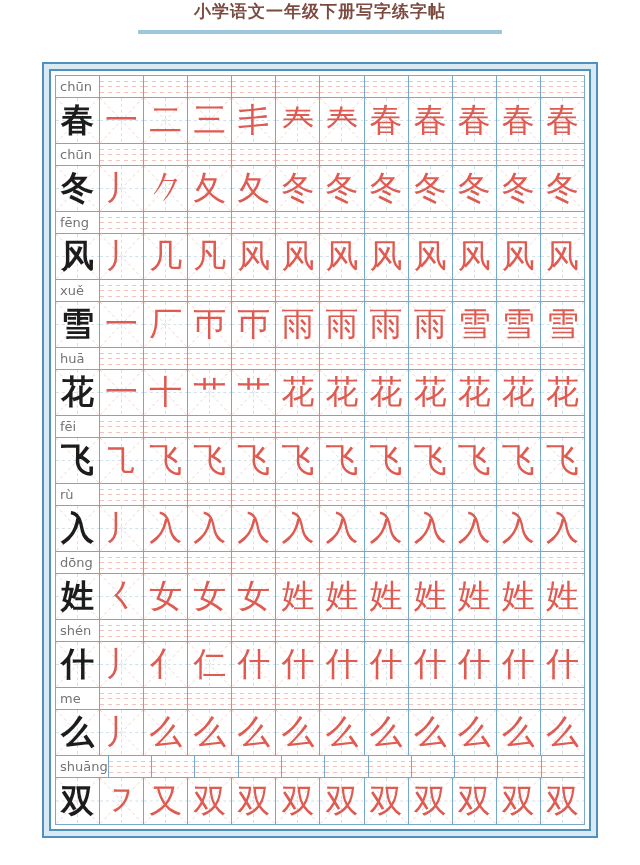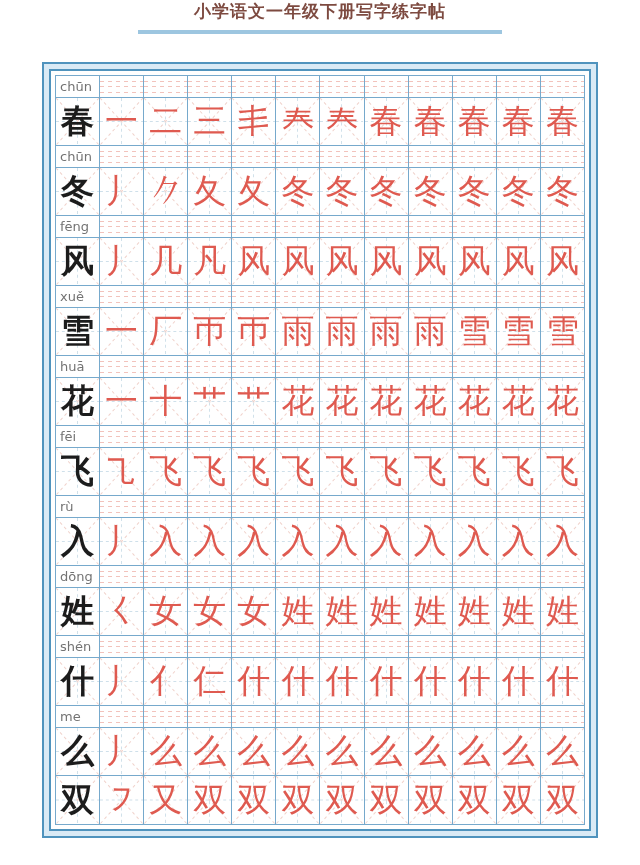--- a/index.html
+++ b/index.html
@@ -1327,20 +1327,36 @@
             <div class="cell char-cell">
               <svg class="guides" viewBox="0 0 44 46" preserveAspectRatio="none">
                 <line x1="0" y1="0" x2="44" y2="46" stroke="#f0d2cb" stroke-width="1" stroke-dasharray="3 3"></line>
                 <line x1="44" y1="0" x2="0" y2="46" stroke="#f0d2cb" stroke-width="1" stroke-dasharray="3 3"></line>
                 <line x1="22" y1="0" x2="22" y2="46" stroke="#cfe0ea" stroke-width="1" stroke-dasharray="3 3"></line>
                 <line x1="0" y1="23" x2="44" y2="23" stroke="#cfe0ea" stroke-width="1" stroke-dasharray="3 3"></line>
               </svg>
               <span class="glyph step">么</span>
             </div>
           </div>
+          <div class="row pinyin-row">
+            <div class="cell pinyin-cell first">
+              <span class="pinyin-text">shuāng</span>
+            </div>
+            <div class="cell pinyin-cell"></div>
+            <div class="cell pinyin-cell"></div>
+            <div class="cell pinyin-cell"></div>
+            <div class="cell pinyin-cell"></div>
+            <div class="cell pinyin-cell"></div>
+            <div class="cell pinyin-cell"></div>
+            <div class="cell pinyin-cell"></div>
+            <div class="cell pinyin-cell"></div>
+            <div class="cell pinyin-cell"></div>
+            <div class="cell pinyin-cell"></div>
+            <div class="cell pinyin-cell"></div>
+          </div>
           <div class="row char-row">
             <div class="cell char-cell">
               <svg class="guides" viewBox="0 0 44 46" preserveAspectRatio="none">
                 <line x1="0" y1="0" x2="44" y2="46" stroke="#f0d2cb" stroke-width="1" stroke-dasharray="3 3"></line>
                 <line x1="44" y1="0" x2="0" y2="46" stroke="#f0d2cb" stroke-width="1" stroke-dasharray="3 3"></line>
                 <line x1="22" y1="0" x2="22" y2="46" stroke="#cfe0ea" stroke-width="1" stroke-dasharray="3 3"></line>
                 <line x1="0" y1="23" x2="44" y2="23" stroke="#cfe0ea" stroke-width="1" stroke-dasharray="3 3"></line>
               </svg>
               <span class="glyph model">双</span>
             </div>

